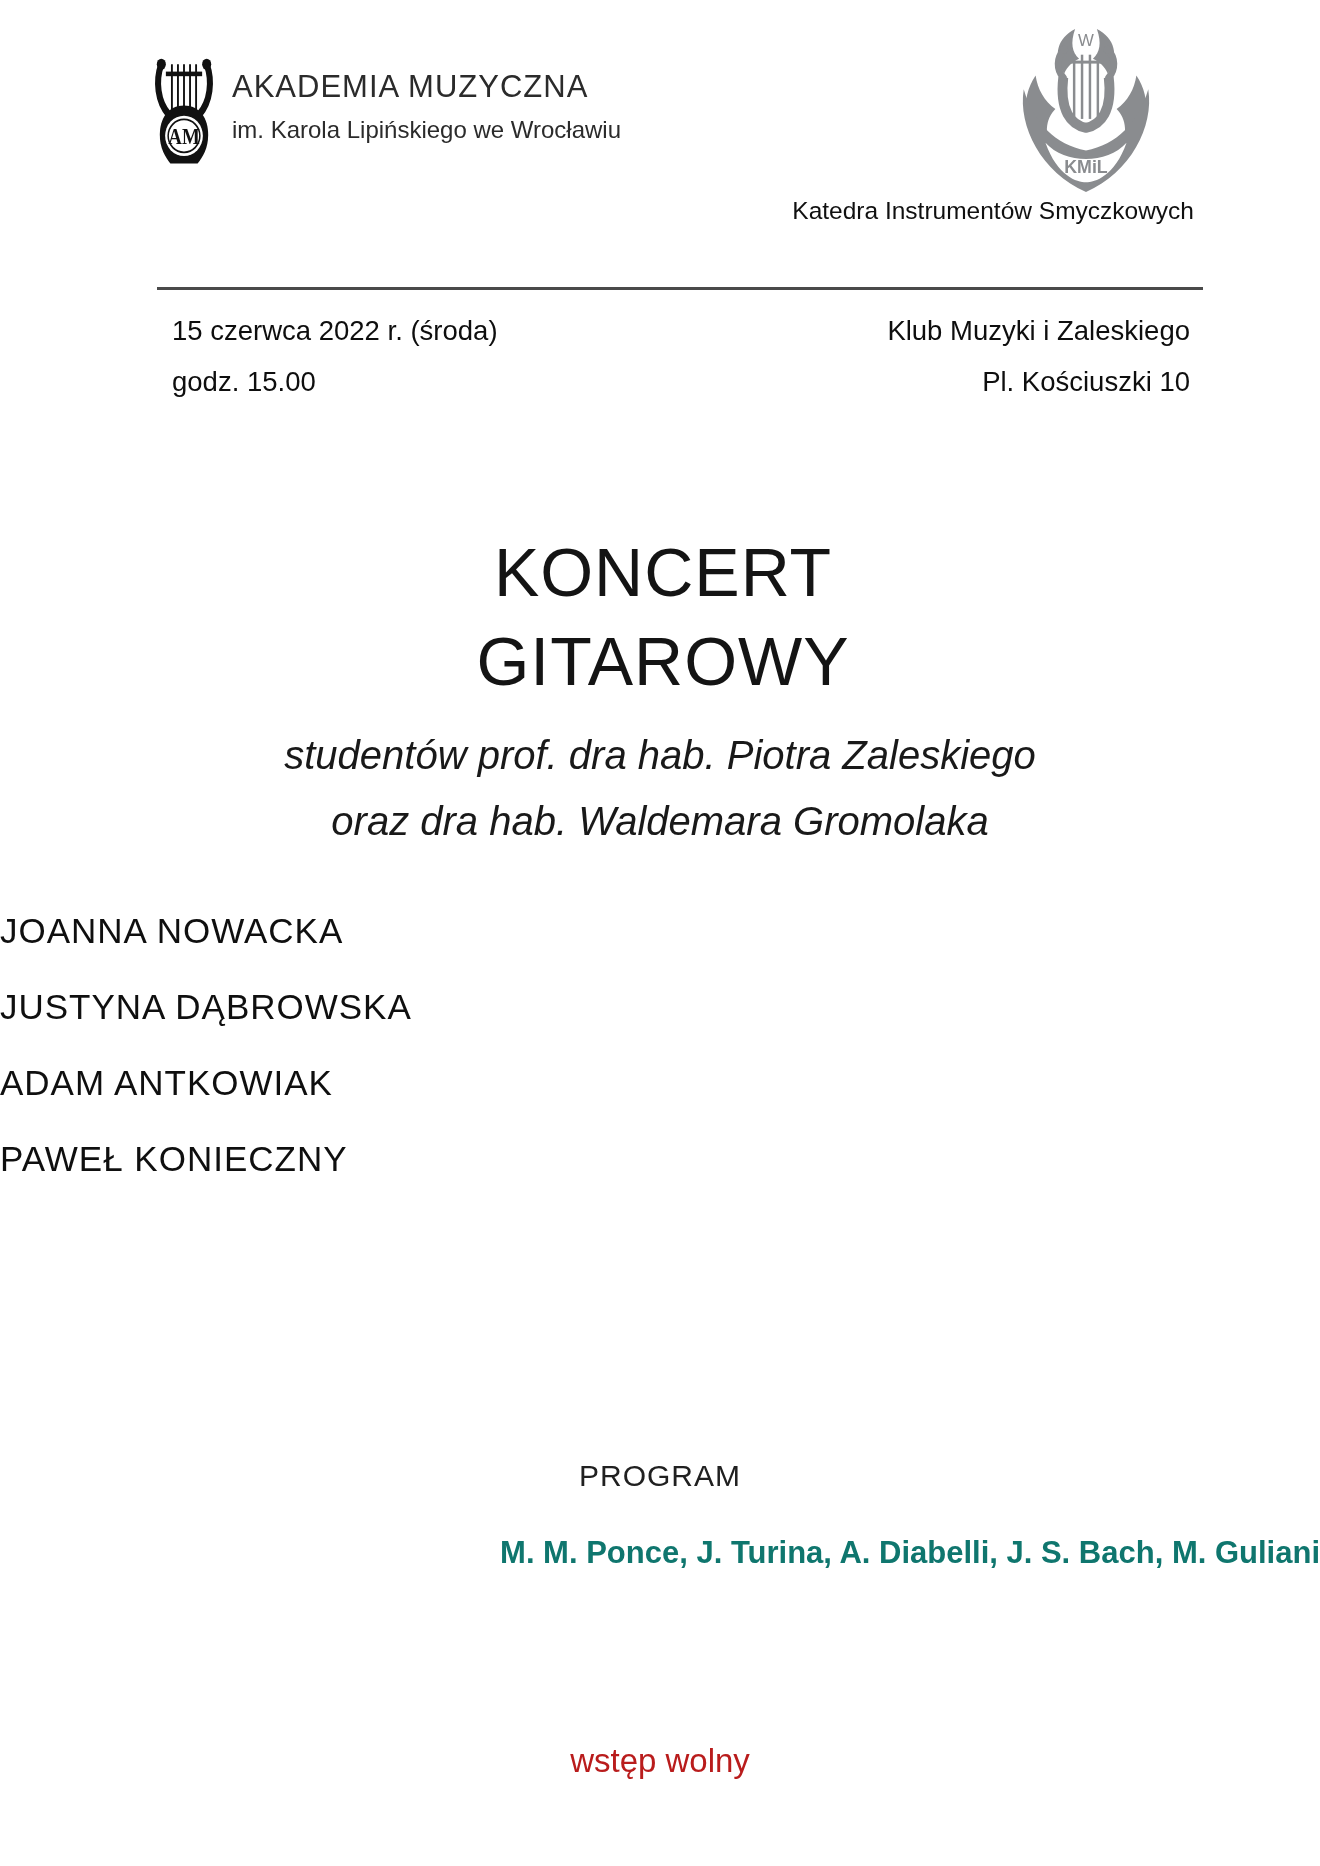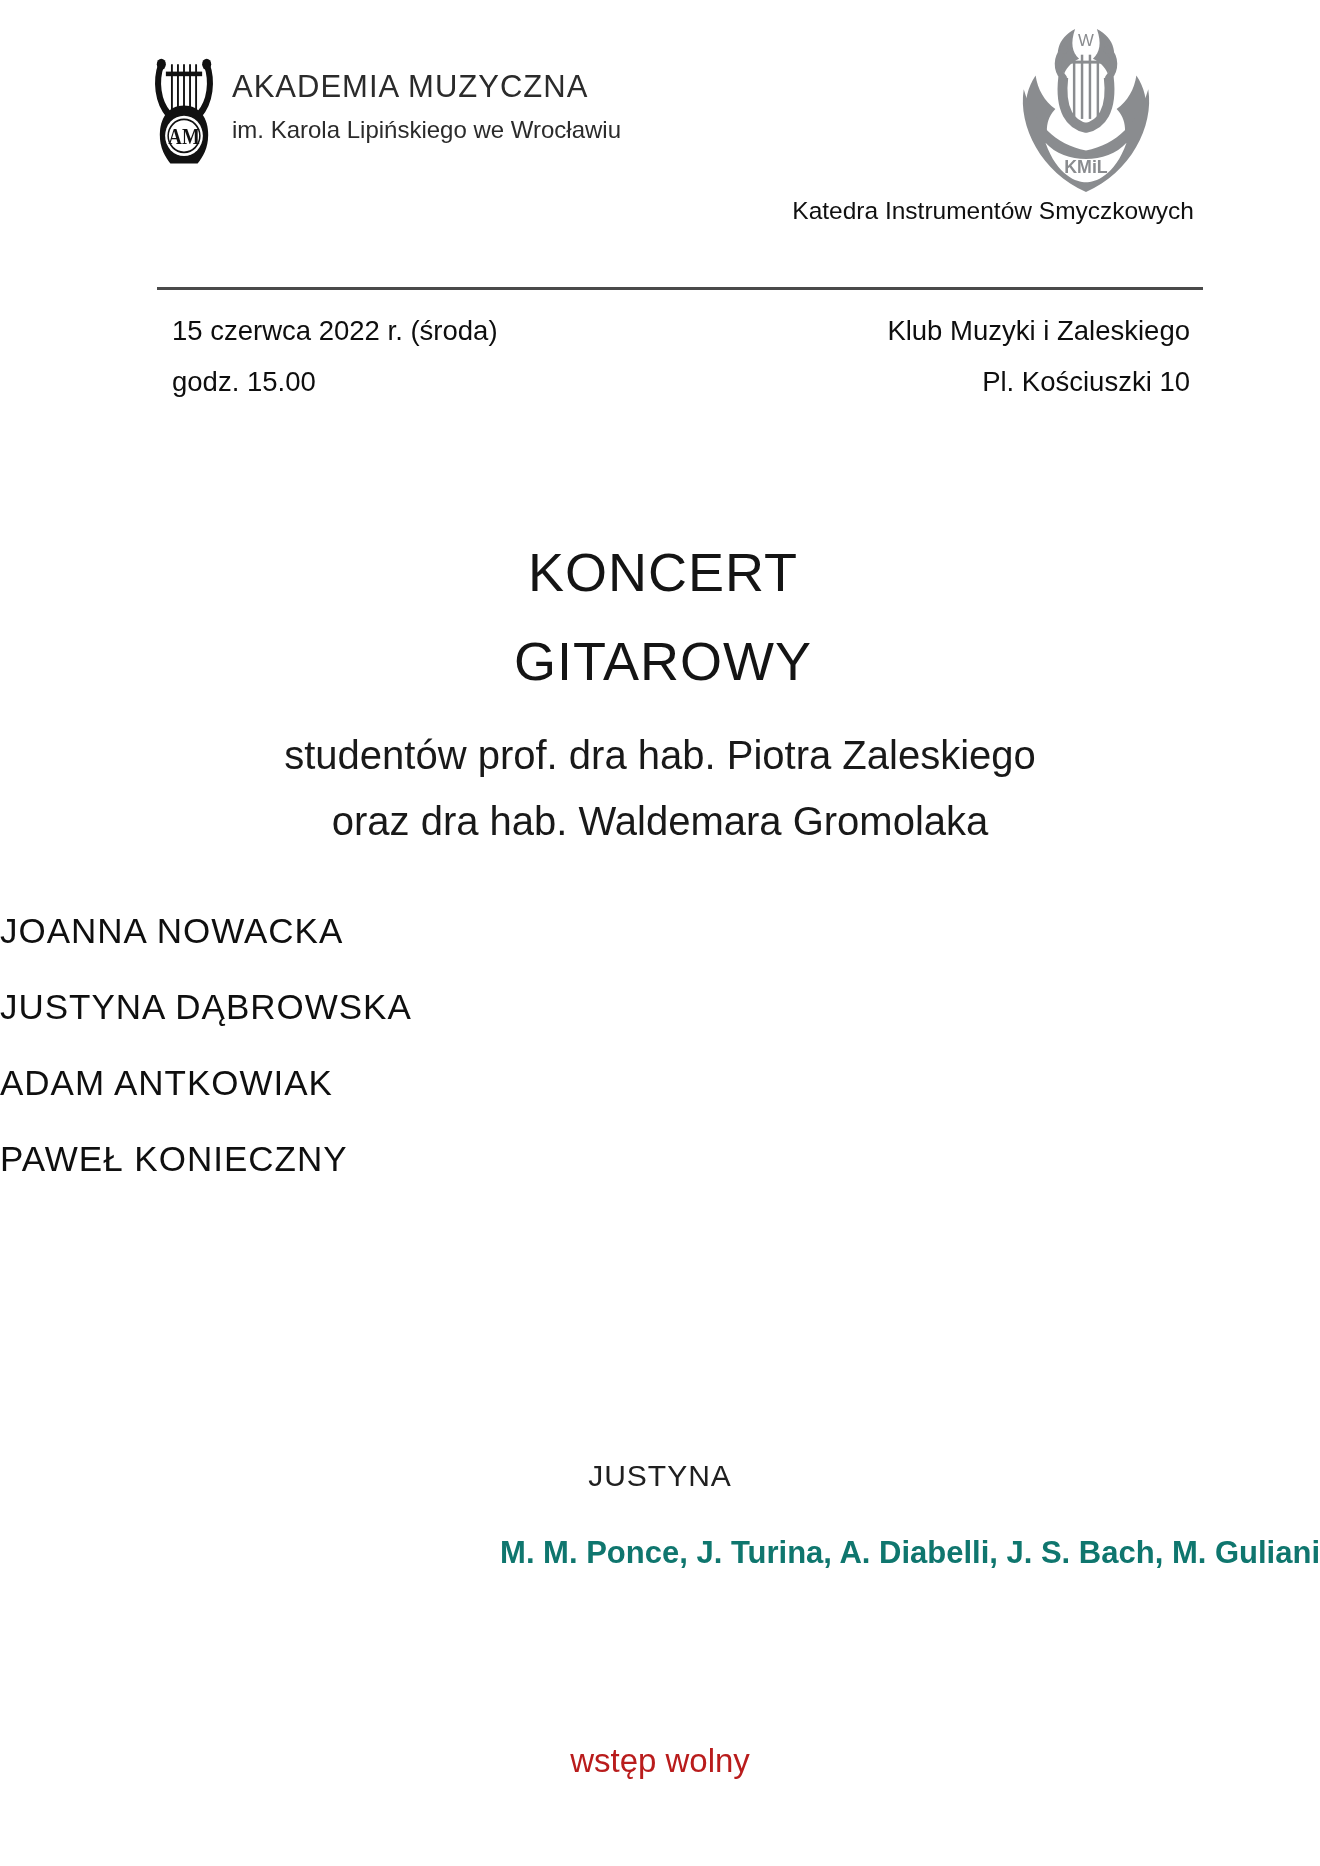--- a/index.html
+++ b/index.html
@@ -17,23 +17,23 @@
   .academy-text{position:absolute;left:232px;top:70px;}
   .academy-name{font-size:31px;letter-spacing:1px;color:#2b2b2b;line-height:34px;}
   .academy-sub{font-size:24px;color:#2b2b2b;line-height:30px;margin-top:11px;}
   .kmil-logo{position:absolute;left:1002px;top:26px;width:168px;height:174px;}
   .department{position:absolute;right:126px;top:197px;font-size:24.5px;color:#101010;}
   .rule{position:absolute;left:157px;top:287px;width:1046px;height:3px;background:#4a4a4a;}
   .info{position:absolute;left:172px;right:130px;top:302px;font-size:27.5px;color:#0e0e0e;}
   .info-row{display:flex;justify-content:space-between;line-height:45px;margin-top:6px;}
   
   .title{position:absolute;left:0;right:0;top:528px;text-align:center;
-         font-size:54px;line-height:89px;color:#141414;letter-spacing:1px;padding-left:6px;}
+         font-size:68px;line-height:89px;color:#141414;letter-spacing:1px;padding-left:6px;}
   .subtitle{position:absolute;left:0;right:0;top:722px;text-align:center;
-            font-size:40px;line-height:66px;color:#191919;}
+            font-style:italic;font-size:40px;line-height:66px;color:#191919;}
   .performers{position:absolute;left:0;right:0;top:893px;text-align:left;
               font-size:35px;font-weight:normal;line-height:76px;color:#0f0f0f;letter-spacing:1px;}
   .program-heading{position:absolute;left:0;right:0;top:1459px;text-align:center;
                    font-size:30px;color:#202020;letter-spacing:1px;}
   .program-line{position:absolute;left:0;right:0;top:1535px;text-align:right;
                 font-size:31px;font-weight:bold;color:#0f766e;}
   .admission{position:absolute;left:0;right:0;top:1742px;text-align:center;
              font-size:33px;color:#b91c1c;}
 </style>
 </head>
@@ -111,18 +111,18 @@
     <div>oraz dra hab. Waldemara Gromolaka</div>
   </div>
 
   <div class="performers">
     <div>JOANNA NOWACKA</div>
     <div>JUSTYNA DĄBROWSKA</div>
     <div>ADAM ANTKOWIAK</div>
     <div>PAWEŁ KONIECZNY</div>
   </div>
 
-  <div class="program-heading">JUSTYNA</div>
+  <div class="program-heading">PROGRAM</div>
   <div class="program-line">M. M. Ponce, J. Turina, A. Diabelli, J. S. Bach, M. Guliani</div>
 
   <div class="admission">wstęp wolny</div>
 
 </div>
 
 </body></html>

